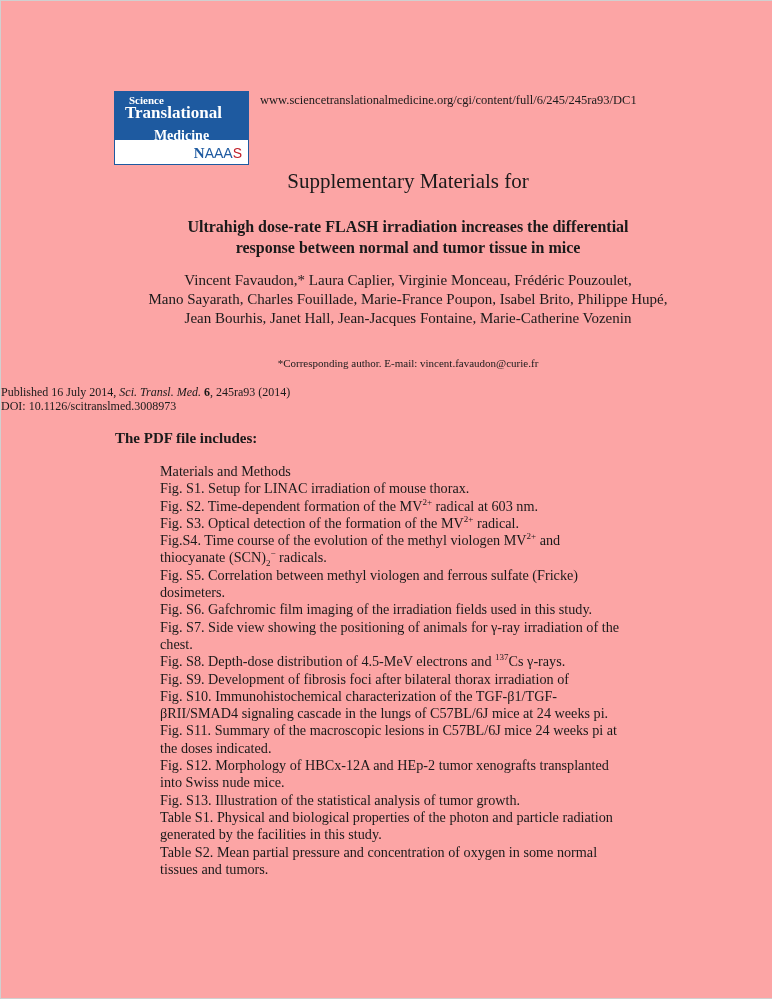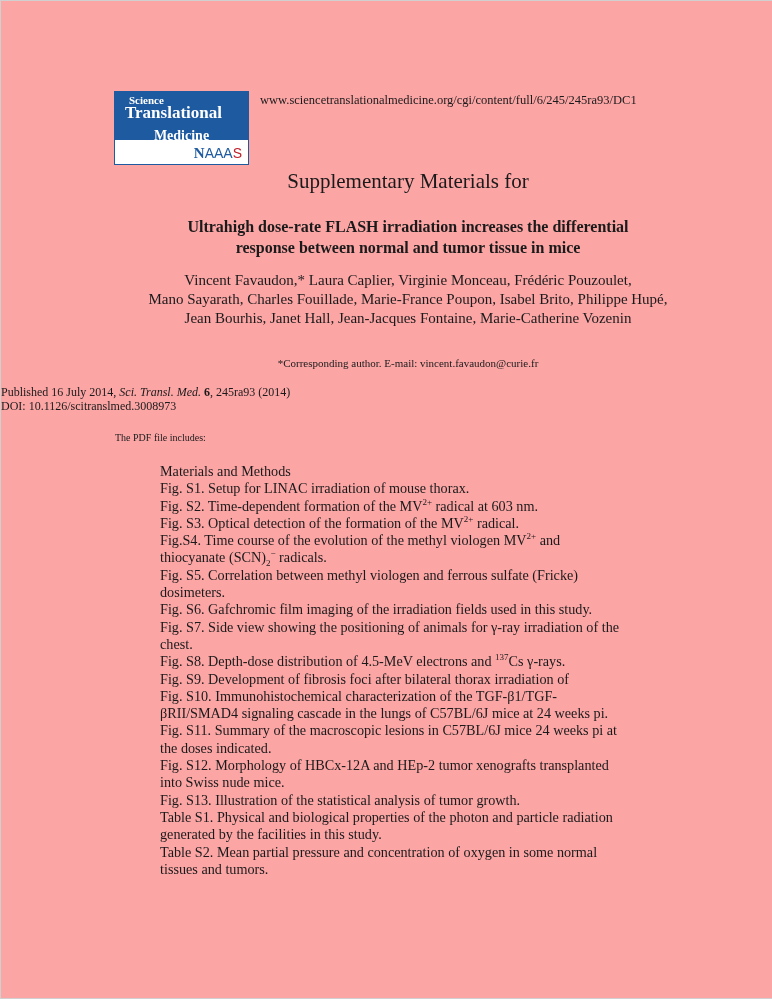--- a/index.html
+++ b/index.html
@@ -41,21 +41,21 @@
     position: absolute; left: 0; right: 0; top: 270px; text-align: center; font-size: 15px; line-height: 19px;
   }
   .corresponding {
     position: absolute; left: 0; right: 0; top: 355px; text-align: center; font-size: 11px; line-height: 15px;
   }
   .published {
     position: absolute; left: 0; right: 0; top: 384px; text-align: left; font-size: 12px; line-height: 14px;
   }
   .published i { font-style: italic; }
   .includes-heading {
-    position: absolute; left: 114px; top: 428px; font-size: 10px; line-height: 18px; font-weight: normal;
+    position: absolute; left: 114px; top: 428px; font-size: 15px; line-height: 18px; font-weight: bold;
   }
   .contents {
     position: absolute; left: 159px; top: 462px; width: 500px; font-size: 14.2px; line-height: 17.3px;
   }
   .contents div { margin: 0; }
   sup { font-size: 9px; line-height: 0; vertical-align: super; }
   sub { font-size: 9px; line-height: 0; vertical-align: sub; }
 </style>
 </head>
 <body>

